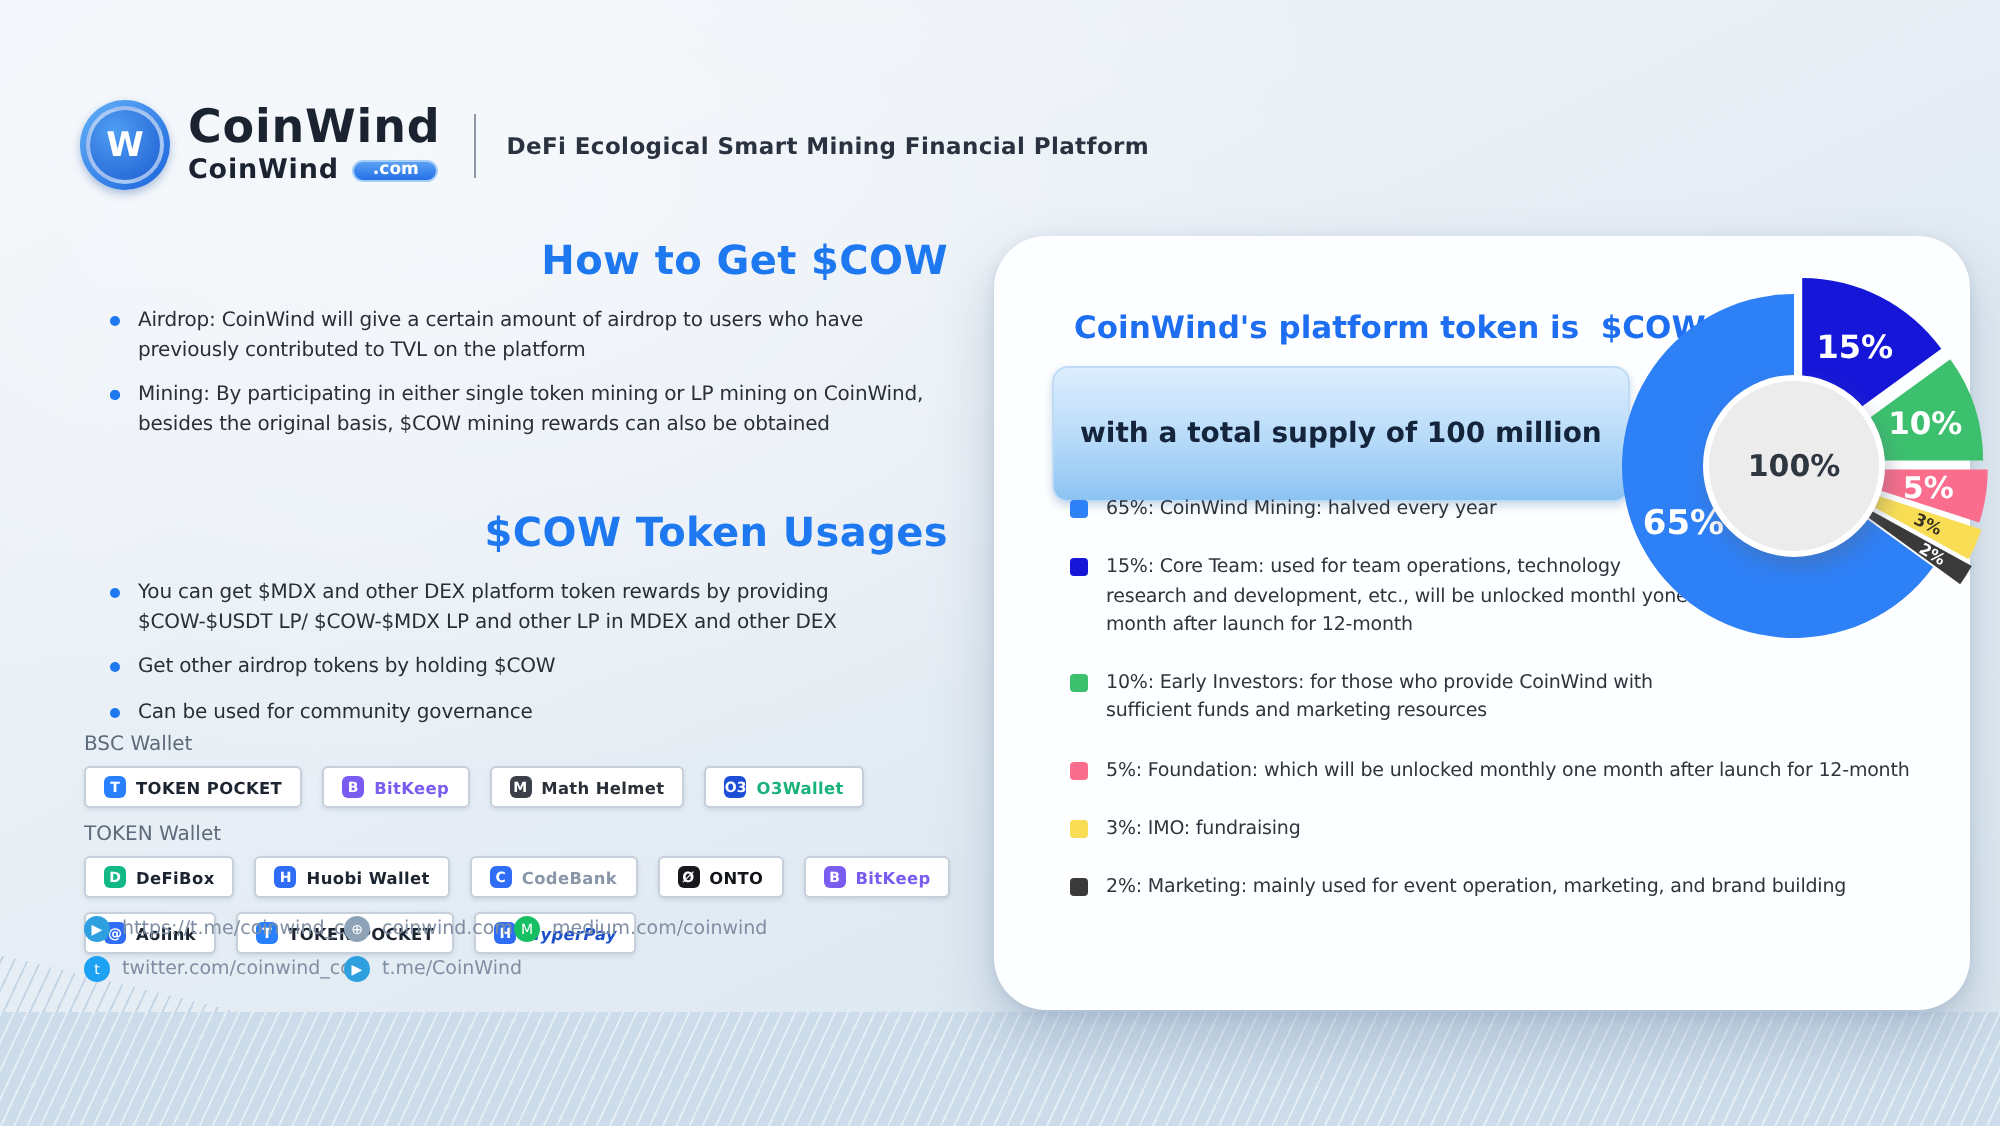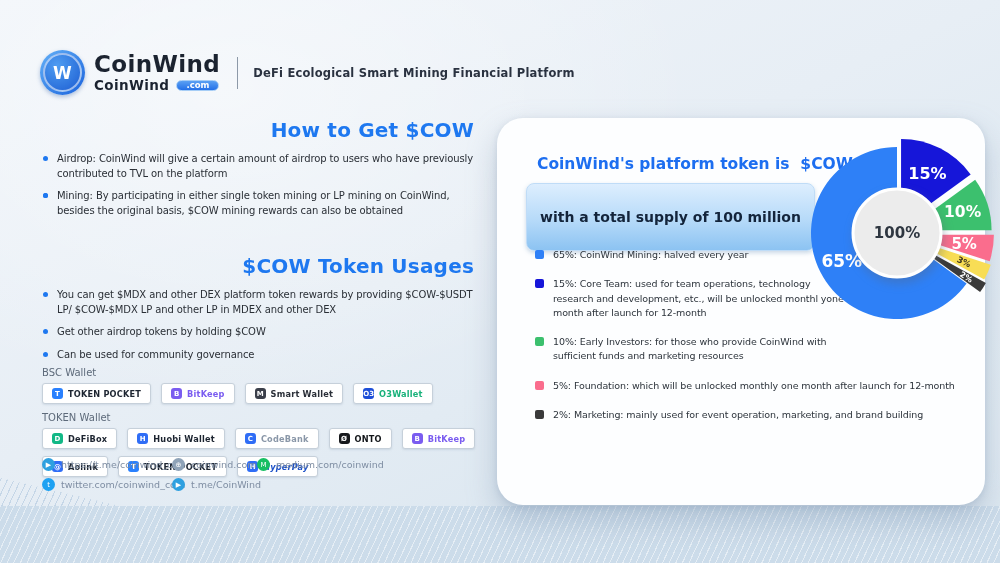--- a/index.html
+++ b/index.html
@@ -40,21 +40,21 @@
              font-size:8.5px; font-weight:bold; padding:0 9px; border-radius:9px;
              border:1px solid #a6cdf6; line-height:1.1; }
   .logo-divider{ width:1px; height:32px; background:#8d99a8; margin:0 15px 0 17px; }
   .tagline{ font-size:11.5px; color:#2a3240; font-weight:600; letter-spacing:0.2px; }
 
   
   .sec{ position:absolute; left:42px; width:432px; }
   .sec-howto{ top:118px; }
   .sec-usages{ top:254px; }
   .sec-title{ font-size:20px; font-weight:800; color:var(--accent); margin:0 0 10px; letter-spacing:0.2px;text-align:right; }
-  ul.bullets{ list-style:none; margin:0; padding:0; }
+  ul.bullets{ list-style:none; margin:12px; padding:0; }
   ul.bullets li{ position:relative; padding-left:15px; font-size:10px; color:#2a2f36;
                  line-height:1.45; margin-bottom:8px; font-weight:500; letter-spacing:-0.1px; }
   .bullet-dot{ position:absolute; left:1px; top:4px; width:5px; height:5px; border-radius:50%;
                background:var(--accent); }
 
   
   .wallets{ position:absolute; left:42px; top:367px; width:440px; }
   .wallet-group-label{ font-size:10px; color:#5d6a7a; margin-bottom:5px; }
   .badge-row{ display:flex; gap:10px; margin-bottom:7px; flex-wrap:nowrap; }
   .badge{ height:19px; background:#fff; border:1px solid #c6d0da; border-radius:3px;
@@ -141,21 +141,21 @@
       <span class="badge">
           <span class="badge-icon" style="background: rgb(41, 128, 254);">T</span>
           <span class="badge-label" style="color: rgb(28, 36, 48);">TOKEN POCKET</span>
         </span>
       <span class="badge">
           <span class="badge-icon" style="background: rgb(122, 92, 240);">B</span>
           <span class="badge-label" style="color: rgb(122, 92, 240);">BitKeep</span>
         </span>
       <span class="badge">
           <span class="badge-icon" style="background: rgb(59, 63, 74);">M</span>
-          <span class="badge-label" style="color: rgb(42, 47, 56);">Smart Wallet</span>
+          <span class="badge-label" style="color: rgb(42, 47, 56);">Math Helmet</span>
         </span>
       <span class="badge">
           <span class="badge-icon" style="background: #1d4ed8;">O3</span>
           <span class="badge-label" style="color: rgb(25, 178, 123);">O3Wallet</span>
         </span>
     </div>
     <div class="wallet-group-label" style="margin-top:8px">TOKEN Wallet</div>
     <div class="badge-row">
       <span class="badge">
           <span class="badge-icon" style="background: rgb(18, 184, 134);">D</span>
@@ -230,20 +230,24 @@
           <span class="marker" style="background: rgb(22, 22, 217);"></span>
           <span class="text">15%: Core Team: used for team operations, technology research and development, etc., will be unlocked monthl yone month after launch for 12-month</span>
         </div>
       <div class="legend-item narrow">
           <span class="marker" style="background: rgb(60, 192, 110);"></span>
           <span class="text">10%: Early Investors: for those who provide CoinWind with sufficient funds and marketing resources</span>
         </div>
       <div class="legend-item">
           <span class="marker" style="background: rgb(250, 109, 141);"></span>
           <span class="text">5%: Foundation: which will be unlocked monthly one month after launch for 12-month</span>
+        </div>
+      <div class="legend-item">
+          <span class="marker" style="background: rgb(248, 221, 85);"></span>
+          <span class="text">3%: IMO: fundraising</span>
         </div>
       <div class="legend-item">
           <span class="marker" style="background: rgb(58, 58, 58);"></span>
           <span class="text">2%: Marketing: mainly used for event operation, marketing, and brand building</span>
         </div>
     </div>
   </div>
 
   <svg id="pie" width="215" height="230" viewBox="0 0 215 230">
       <path d="M 112 113 L 181.57546151624547 163.54953169715267 A 86 86 0 1 1 111.99999999999999 27 Z" fill="#2e80f7"></path>

